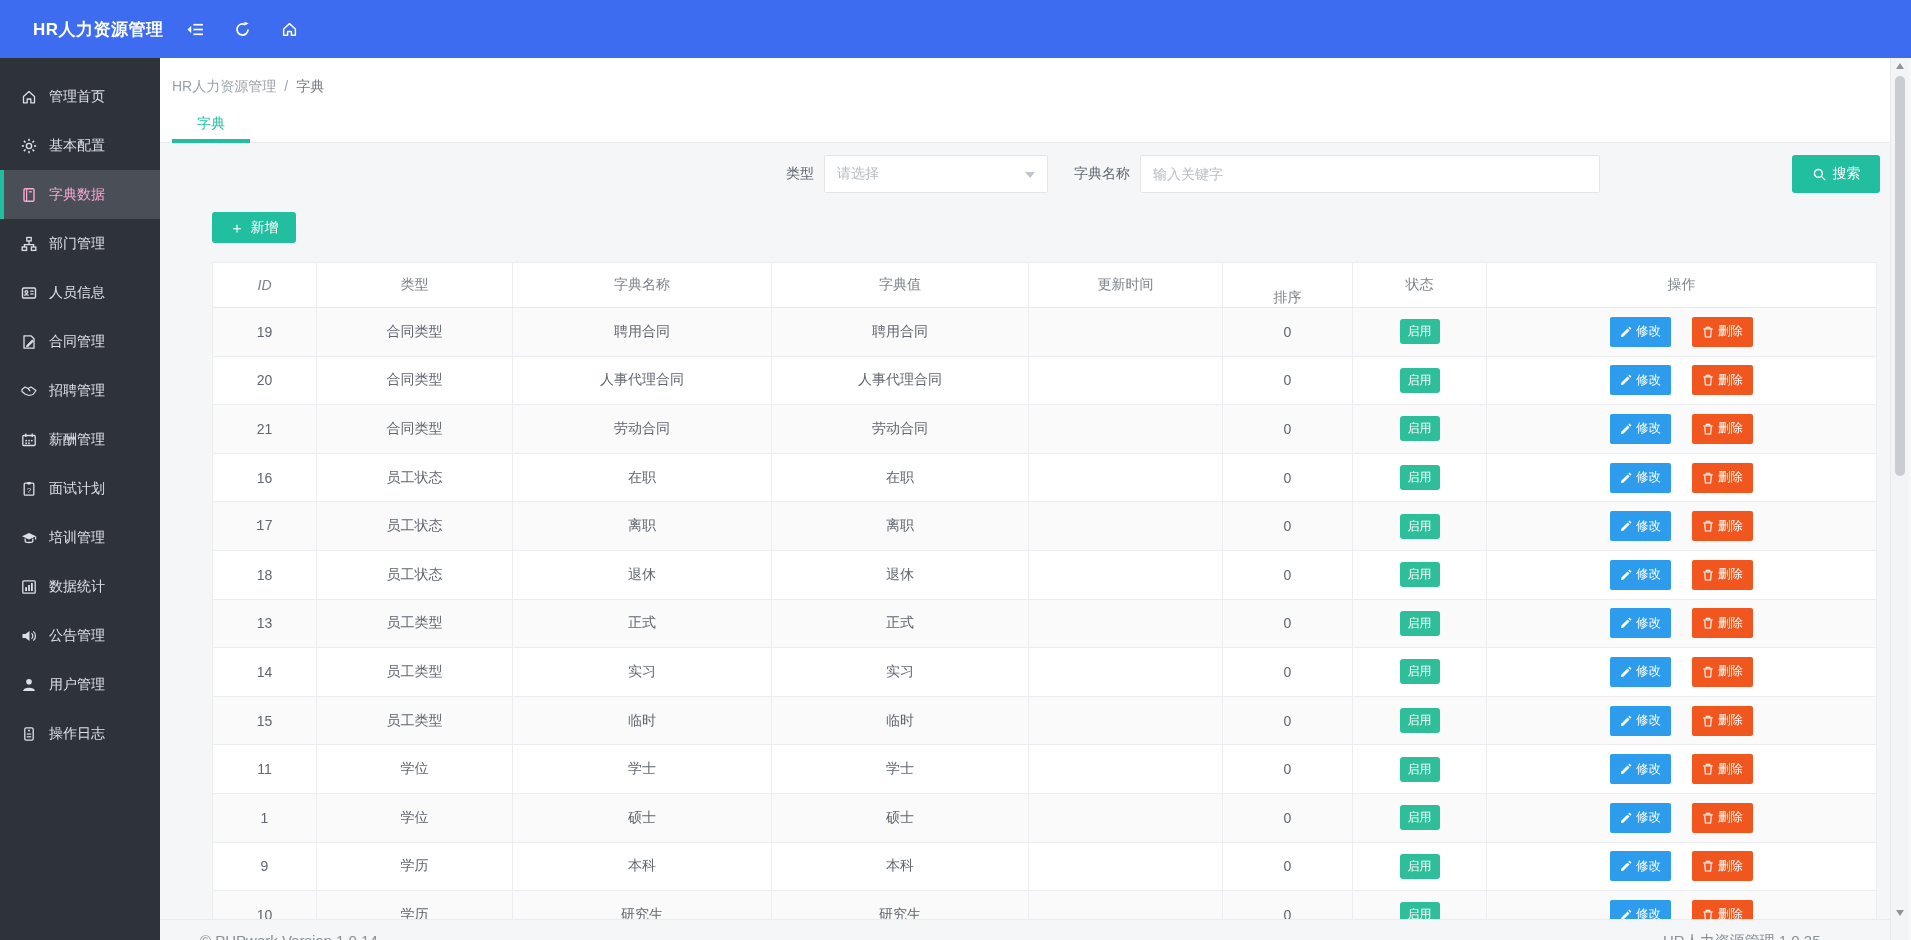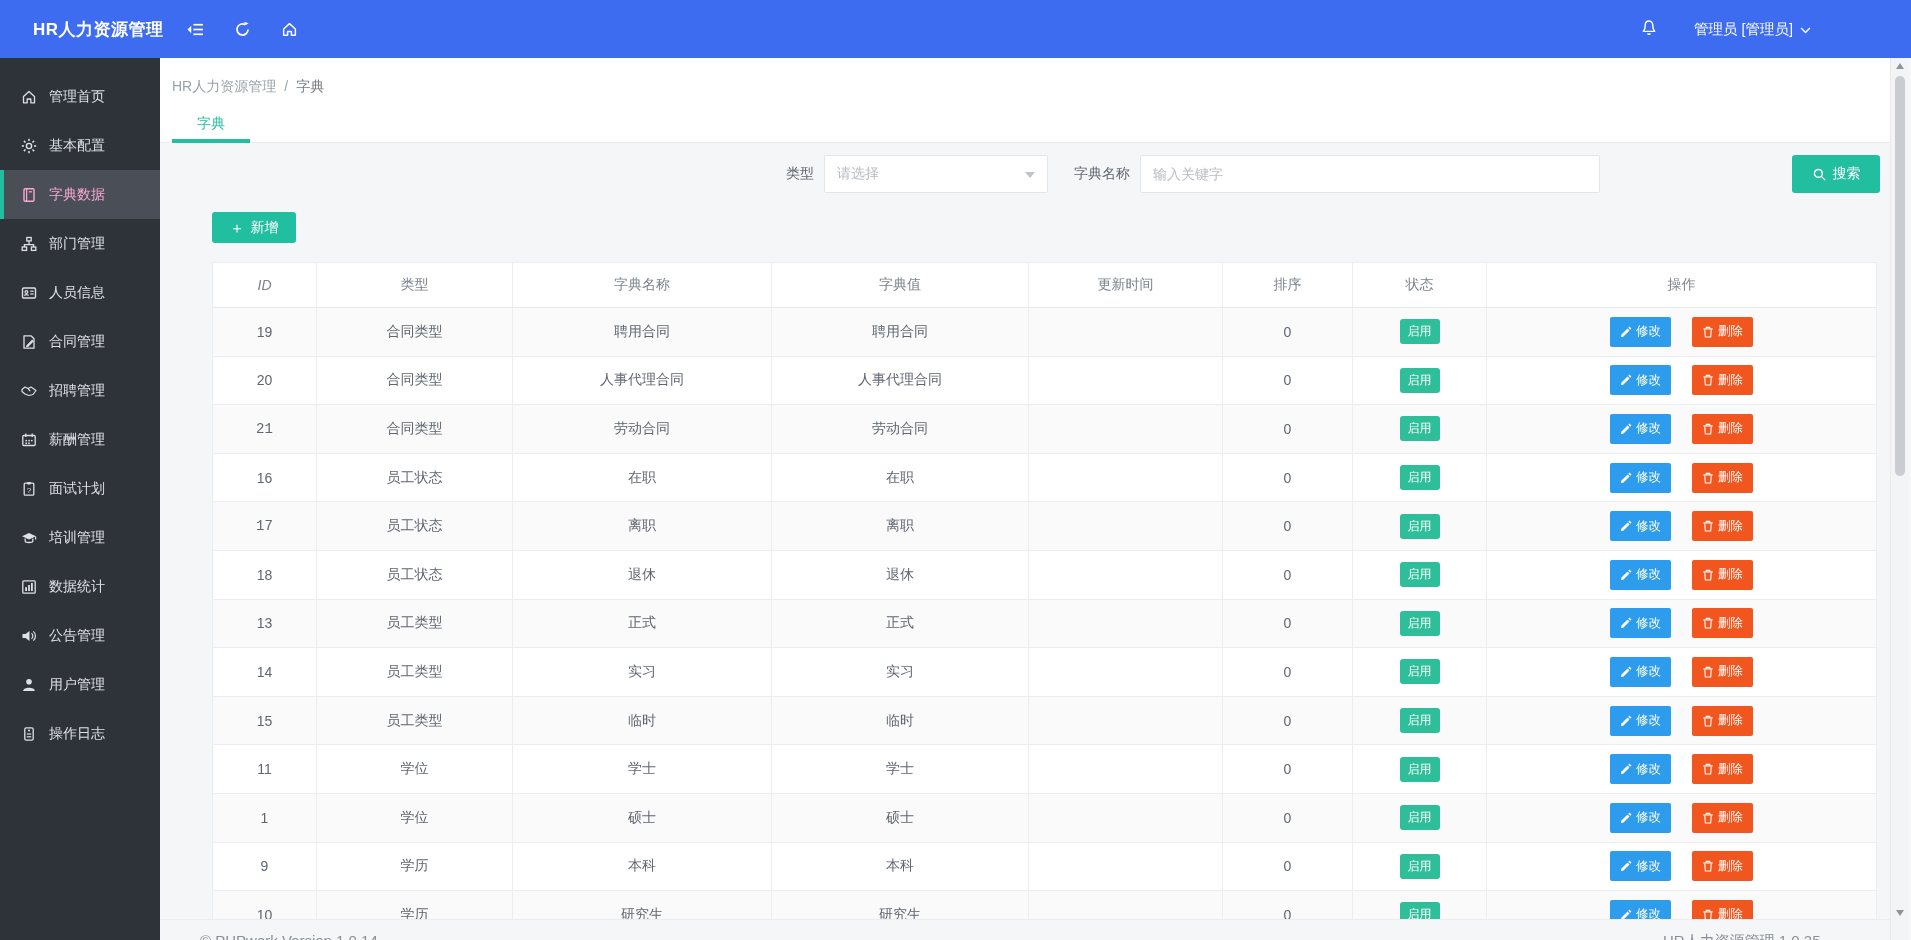--- a/index.html
+++ b/index.html
@@ -113,34 +113,20 @@
             <path d="M13.2 8 A5.2 5.2 0 1 1 10.6 3.5" stroke="currentColor" stroke-width="1.6"></path>
             <path d="M9.5 0.8 L10.9 3.9 L13.7 2.2 Z" fill="currentColor"></path>
           </svg>
       </span>
       <span class="nav-icon">
         <svg viewBox="0 0 16 16" fill="none">
             <path d="M2.5 7.5 L8 2.5 L13.5 7.5 V13.5 H9.8 V9.8 H6.2 V13.5 H2.5 Z" stroke="currentColor" stroke-width="1.4" stroke-linejoin="round"></path>
           </svg>
       </span>
     </div>
-    <div class="nav-right">
-      <span class="nav-bell">
-        <svg viewBox="0 0 16 16" fill="none">
-            <path d="M8 1.8 C5.7 1.8 4.6 3.6 4.6 6 C4.6 9.2 3.6 10.3 3 11 H13 C12.4 10.3 11.4 9.2 11.4 6 C11.4 3.6 10.3 1.8 8 1.8 Z" stroke="currentColor" stroke-width="1.3" stroke-linejoin="round"></path>
-            <path d="M6.7 12.8 A1.45 1.45 0 0 0 9.3 12.8" stroke="currentColor" stroke-width="1.3"></path>
-          </svg>
-      </span>
-      <span class="nav-user">
-        <span>管理员 [管理员]</span>
-        <svg viewBox="0 0 10 6" fill="none">
-            <path d="M1 0.8 L5 4.8 L9 0.8" stroke="currentColor" stroke-width="1.3"></path>
-          </svg>
-      </span>
-    </div>
   </header>
 
   <aside class="sidebar">
     <nav>
         <div class="side-item">
           <span class="icn">
             <svg viewBox="0 0 16 16" fill="none">
               <path d="M2.5 7.5 L8 2.5 L13.5 7.5 V13.8 H9.8 V10 H6.2 V13.8 H2.5 Z" stroke="currentColor" stroke-width="1.3" stroke-linejoin="round"></path>
             </svg>
           </span>
@@ -340,21 +326,21 @@
         </div>
         <div class="cell" style="flex: 0 0 259px;">
           <span>字典名称</span>
         </div>
         <div class="cell" style="flex: 0 0 257px;">
           <span>字典值</span>
         </div>
         <div class="cell" style="flex: 0 0 194px;">
           <span>更新时间</span>
         </div>
-        <div class="cell" style="flex: 0 0 130px;">
+        <div class="cell" style="flex: 0 0 130px; align-items: flex-end;">
           <span>排序</span>
         </div>
         <div class="cell" style="flex: 0 0 134px;">
           <span>状态</span>
         </div>
         <div class="cell" style="flex: 1 1 0%;">
           <span>操作</span>
         </div>
       </div>
     <div>
@@ -420,21 +406,21 @@
                     <path d="M5 3.2 V1.6 H9 V3.2" stroke="currentColor" stroke-width="1.3"></path>
                     <path d="M3.2 3.8 L3.9 12.8 H10.1 L10.8 3.8" stroke="currentColor" stroke-width="1.3"></path>
                   </svg>
                 </span>
                 <span>删除</span>
               </button>
             </span>
           </div>
         </div>
         <div class="tbl-row">
-          <div class="cell" style="flex: 0 0 104px; font-family: Liberation Mono, monospace;">21</div>
+          <div class="cell" style="flex: 0 0 104px;">21</div>
           <div class="cell" style="flex: 0 0 196px;">合同类型</div>
           <div class="cell" style="flex: 0 0 259px;">劳动合同</div>
           <div class="cell" style="flex: 0 0 257px;">劳动合同</div>
           <div class="cell" style="flex: 0 0 194px;"></div>
           <div class="cell" style="flex: 0 0 130px;">0</div>
           <div class="cell" style="flex: 0 0 134px;">
             <span class="badge">启用</span>
           </div>
           <div class="cell" style="flex: 1 1 0%;">
             <span class="row-actions">

